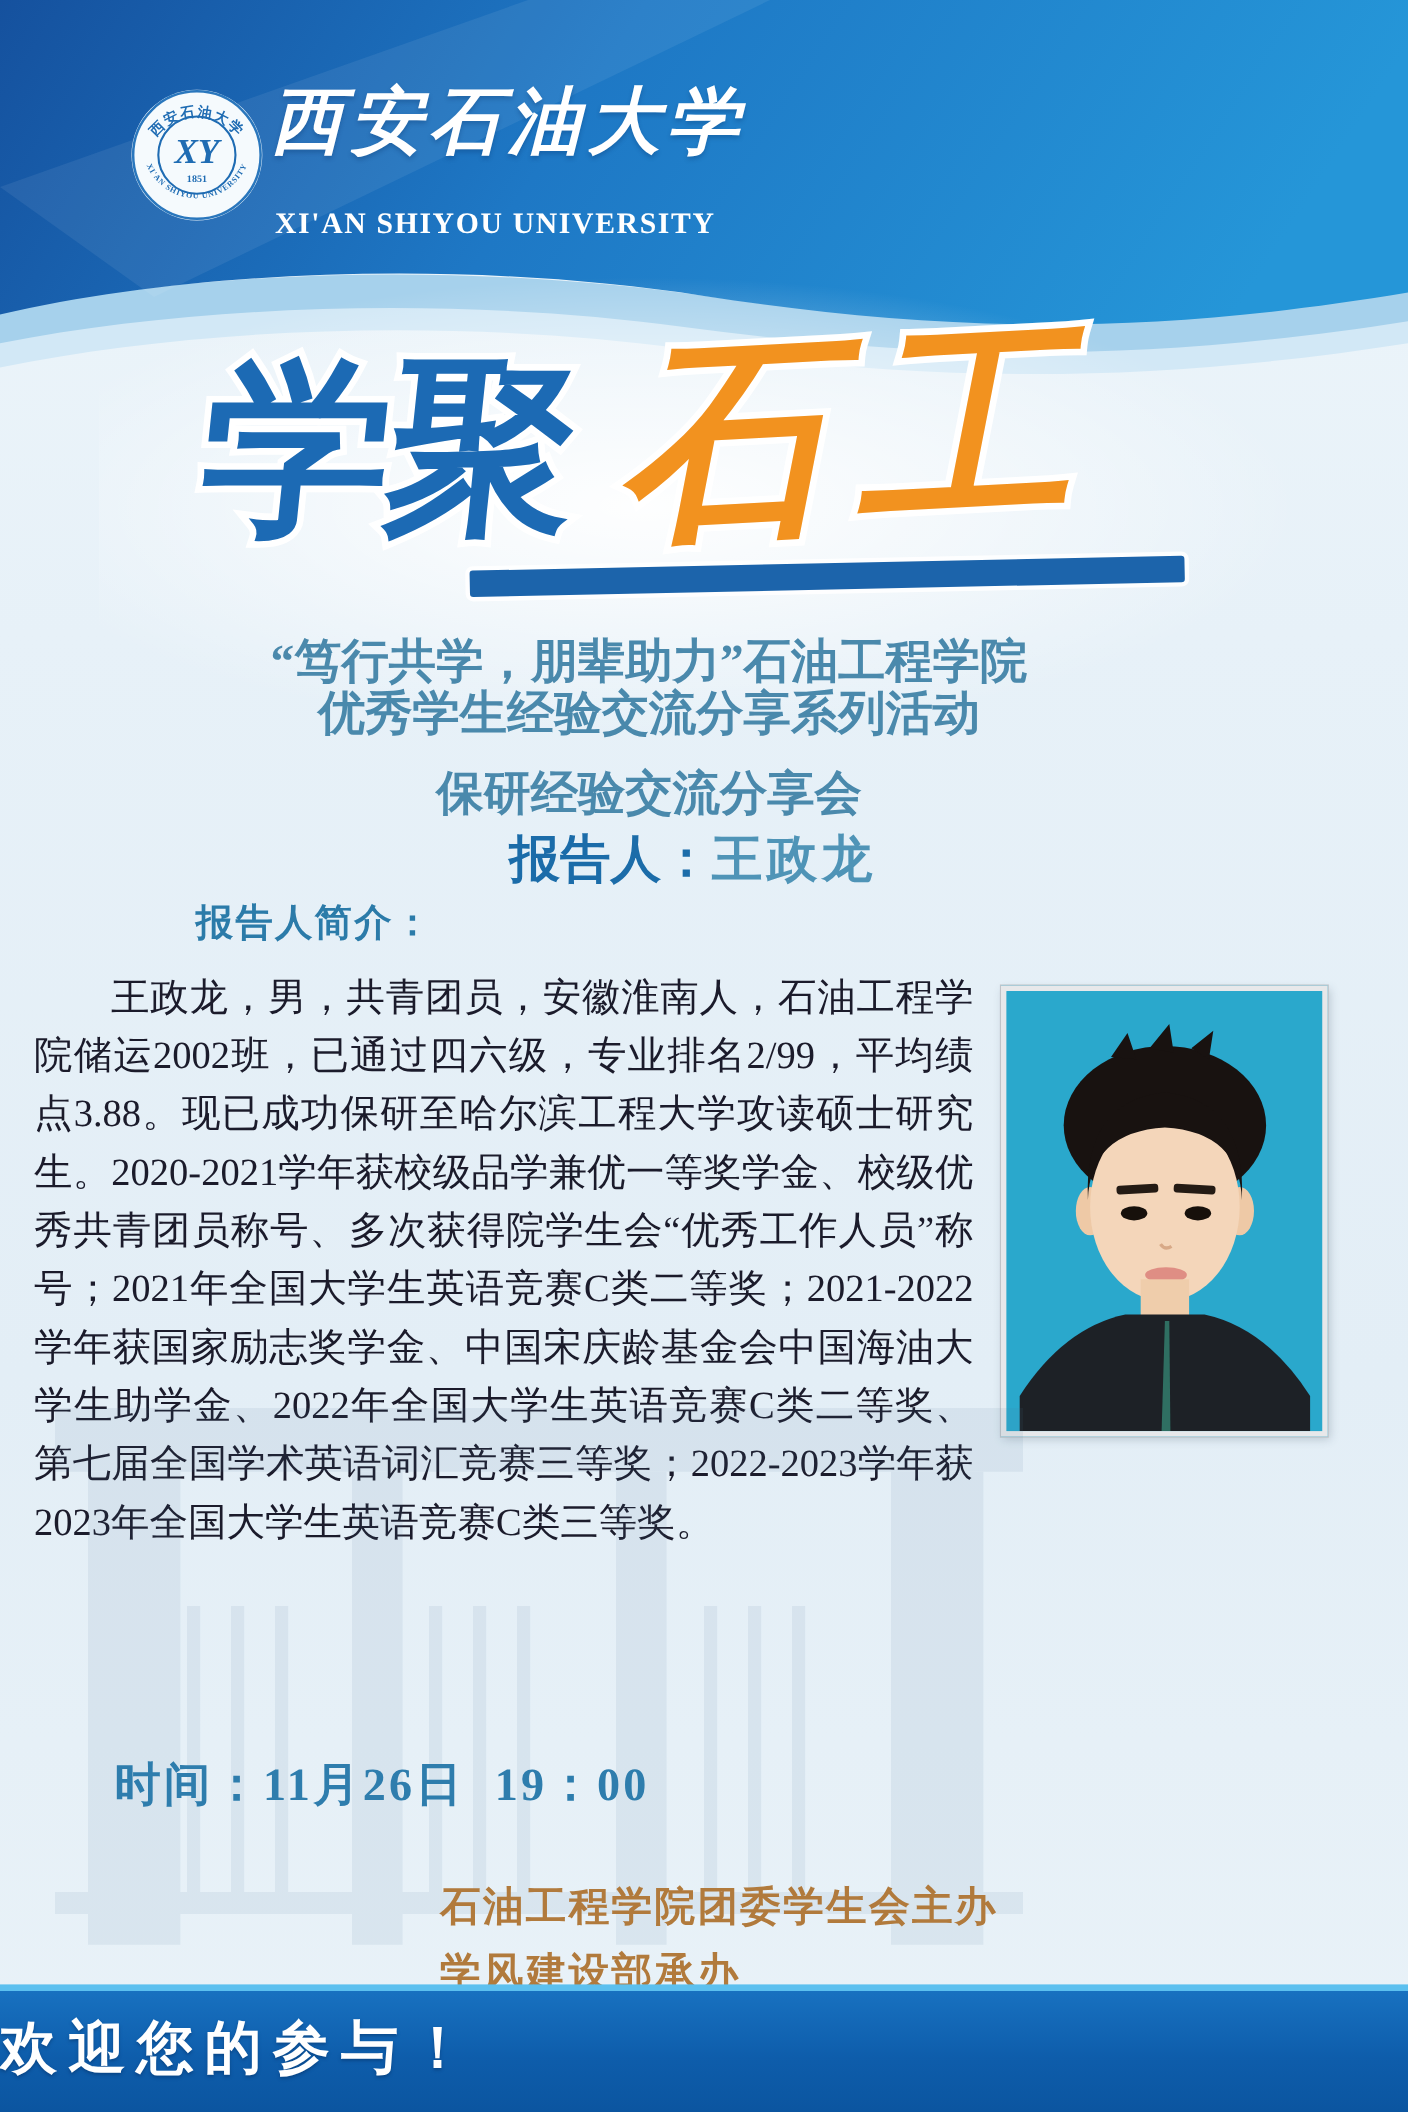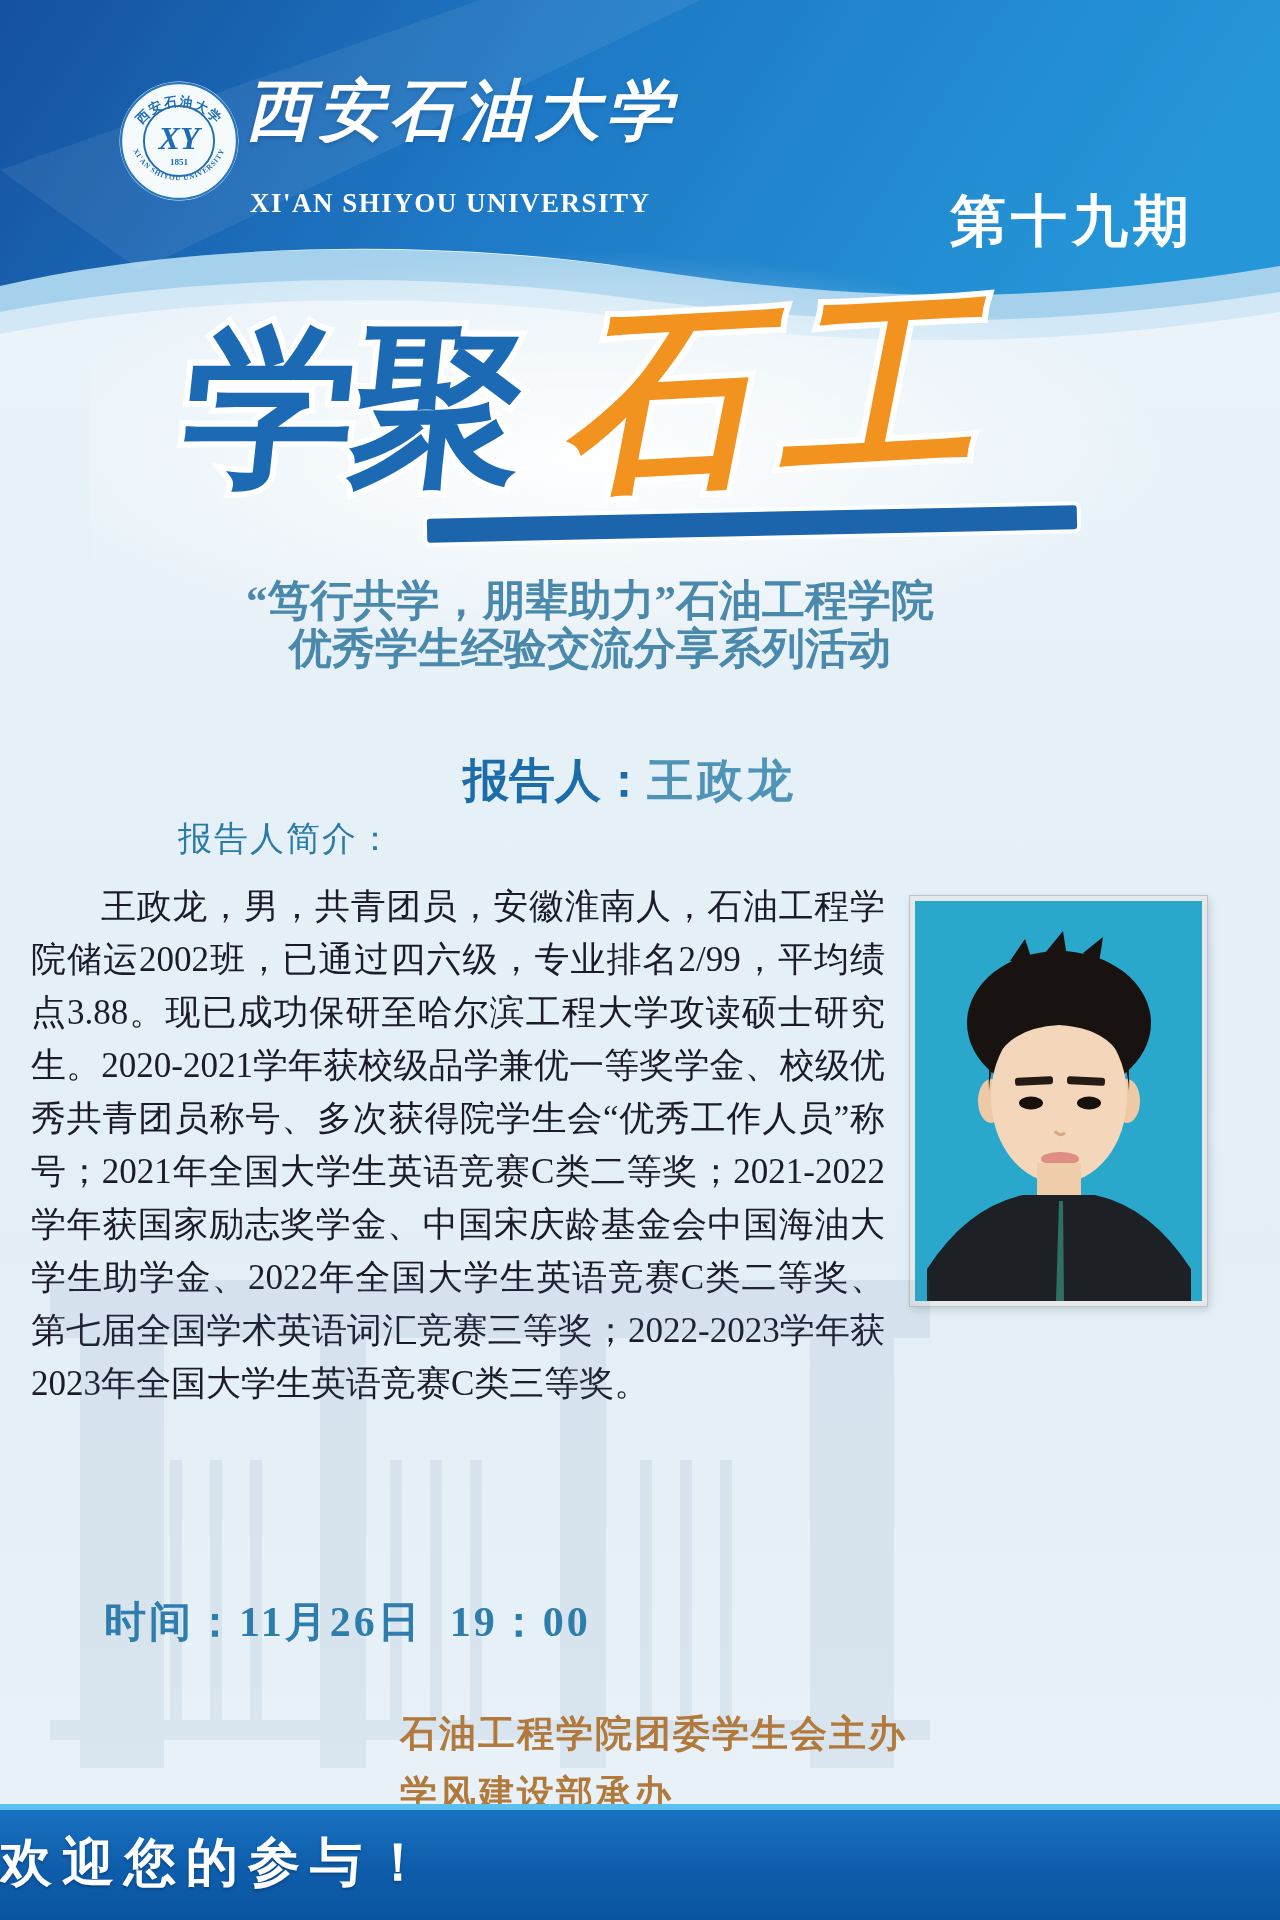--- a/index.html
+++ b/index.html
@@ -67,21 +67,21 @@
   #speaker-line .lbl {
     font-family:"DejaVu Sans","Liberation Sans",sans-serif;
     font-weight:bold; color:#1b6ca9;
   }
   #speaker-line .nm { font-weight:bold; color:#4f94b7; letter-spacing:4px;margin-top:48px; }
 
   
   #bio-heading {
     position:absolute; left:178px; top:816px;
     font-family:"DejaVu Sans","Liberation Sans",sans-serif;
-    font-size:34px; font-weight:normal; color:#2b7ba9; letter-spacing:2px;
+    font-size:34px; font-weight:bold; color:#2b7ba9; letter-spacing:2px;
   }
   #bio-wrap {
     position:absolute; left:31px; top:880px; width:1176px;
     font-size:35px; line-height:53px; color:#1b1b2b; text-align:justify;
   }
   #photo-frame {
     float:right; margin-left:25px; margin-top:16px;
     width:297px; height:410px; background:#2aa8cc;
     border:5px solid #e7e8ea; box-shadow:0 0 0 1px #bfc3c8, 2px 3px 8px rgba(60,80,100,.25);
   }
@@ -150,31 +150,31 @@
     </text>
     <text font-size="9.5" font-weight="bold" fill="#1f6cb3" letter-spacing="1">
       <textPath href="#arcBot" startOffset="50%" text-anchor="middle">XI'AN SHIYOU UNIVERSITY</textPath>
     </text>
     <text x="80" y="90" text-anchor="middle" font-size="42" font-style="italic" font-weight="bold" fill="#1f6cb3">XY</text>
     <text x="80" y="112" text-anchor="middle" font-size="12" font-weight="bold" fill="#1f6cb3">1851</text>
   </svg>
 
   <div id="univ-cn">西安石油大学</div>
   <div id="univ-en">XI'AN SHIYOU UNIVERSITY</div>
-  <div id="issue">第十九期</div>
 
   <div id="title-glow"></div>
   <div class="title-blue-layer outline">学聚</div>
   <div class="title-blue-layer">学聚</div>
   <div id="title-underline"></div>
   <div class="title-orange-layer outline">石工</div>
   <div class="title-orange-layer">石工</div>
 
   <div class="sub-line" id="sub-1">“笃行共学，朋辈助力”石油工程学院</div>
   <div class="sub-line" id="sub-2">优秀学生经验交流分享系列活动</div>
+  <div class="sub-line" id="sub-3">保研经验交流分享会</div>
 
   <div id="speaker-line">
     <span class="lbl">报告人：</span><span class="nm">王政龙</span>
   </div>
 
   <div id="bio-heading">报告人简介：</div>
 
   <div id="bio-wrap">
     <div id="photo-frame">
       <svg viewBox="0 0 287 400" aria-hidden="true">

